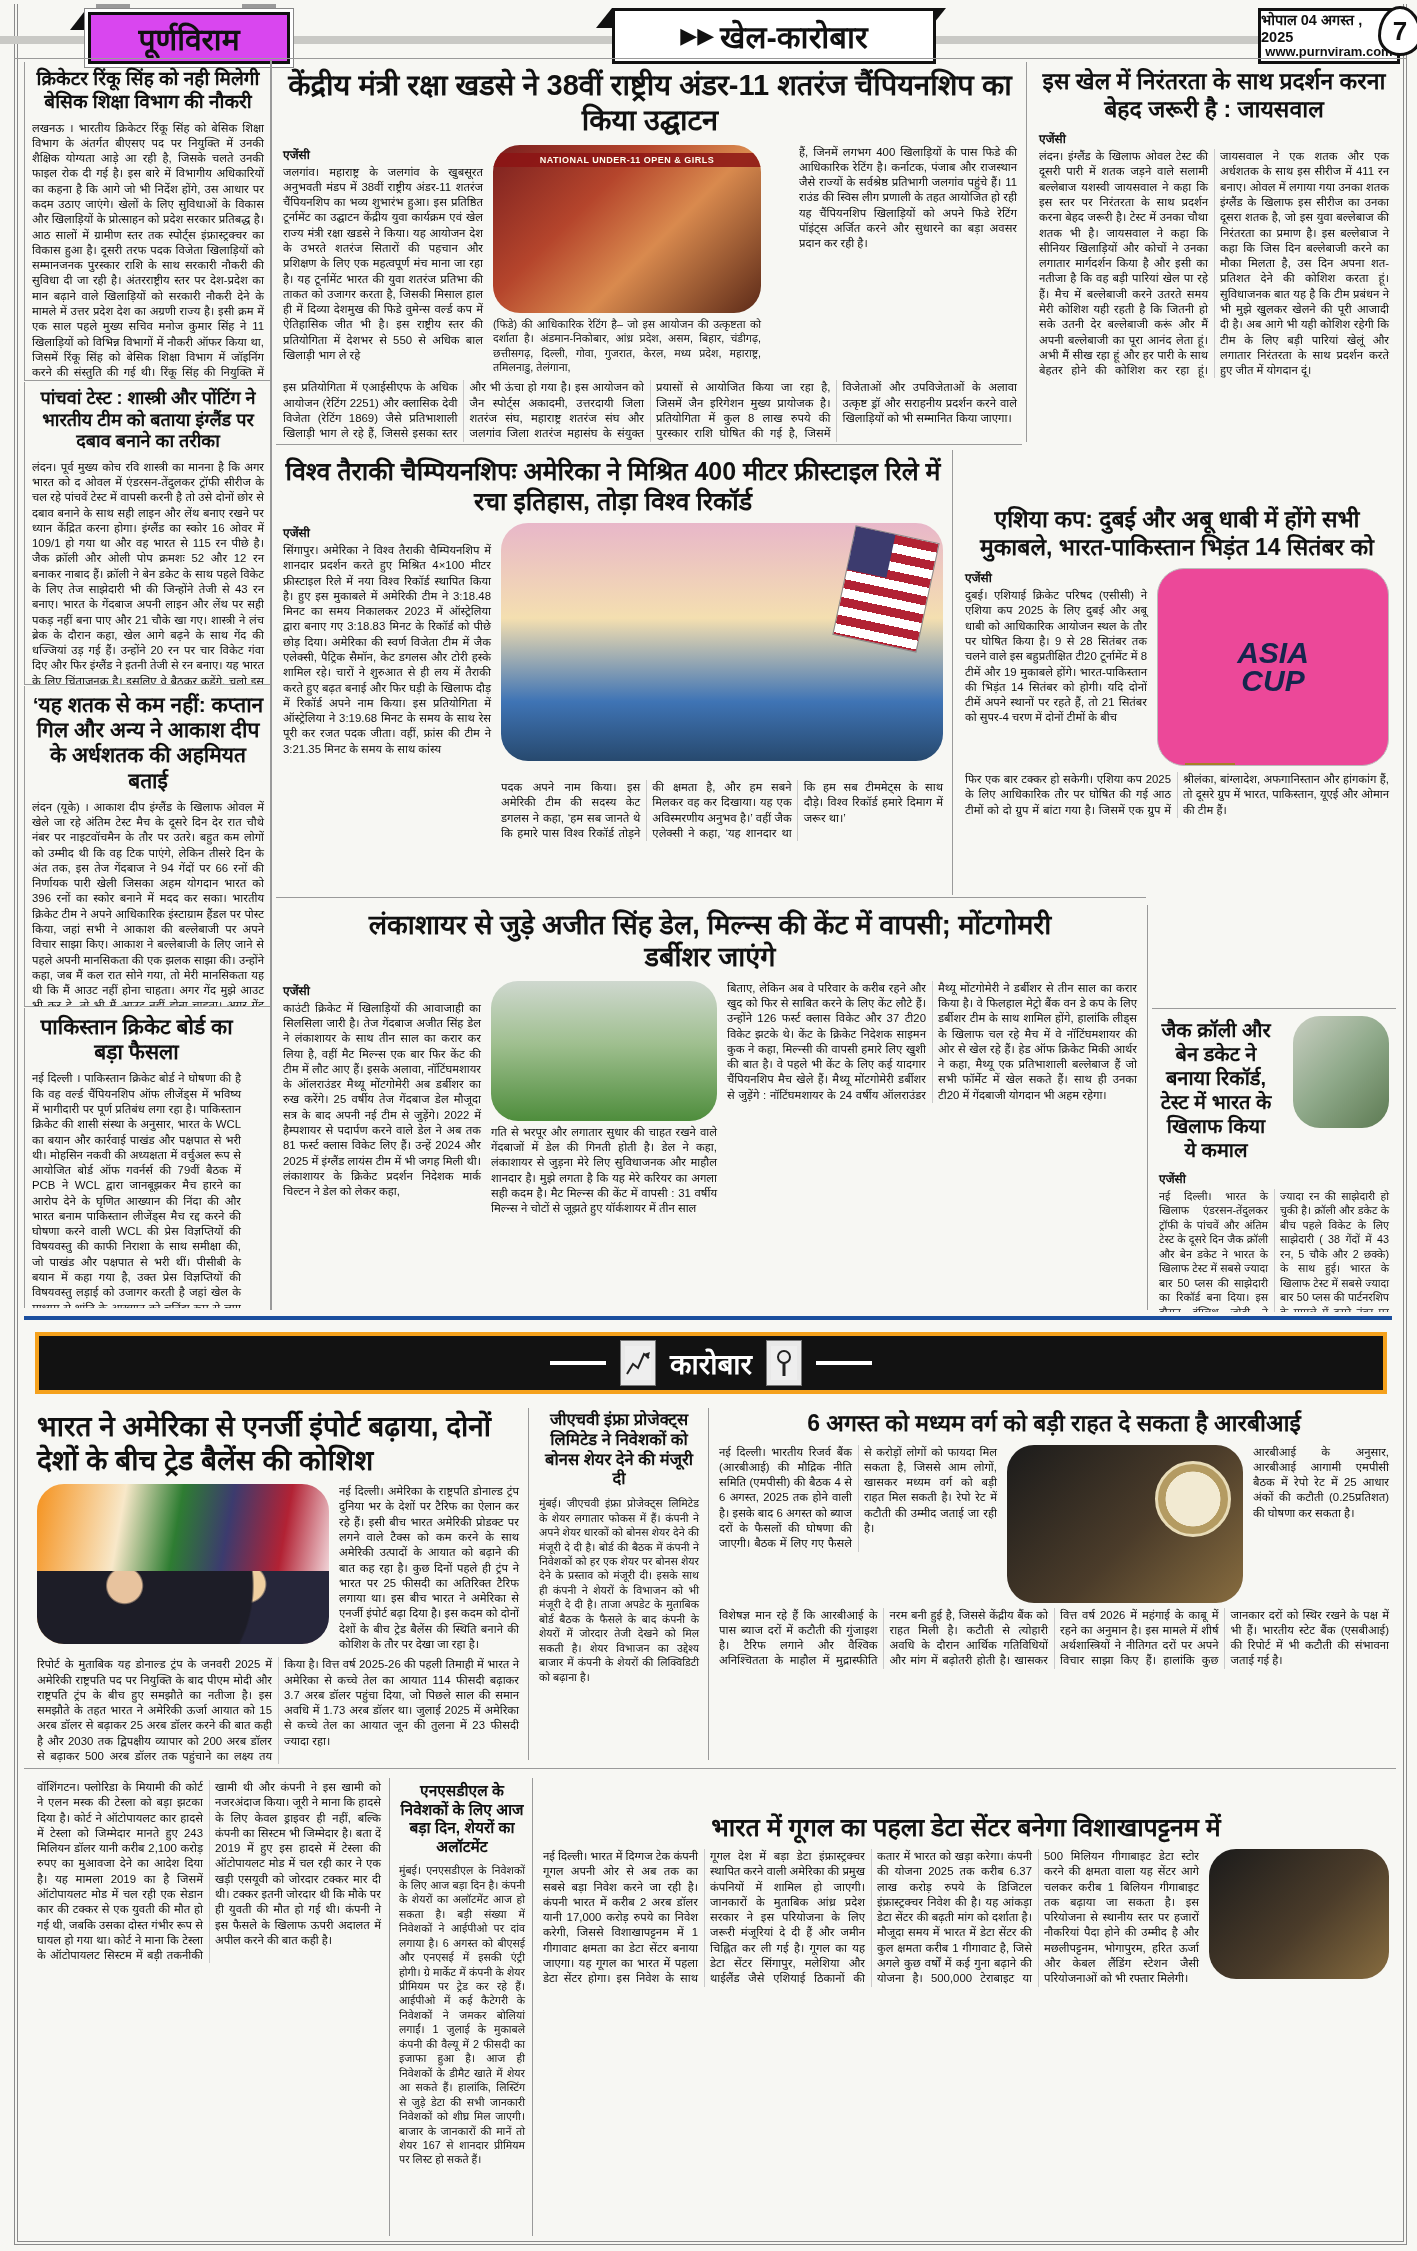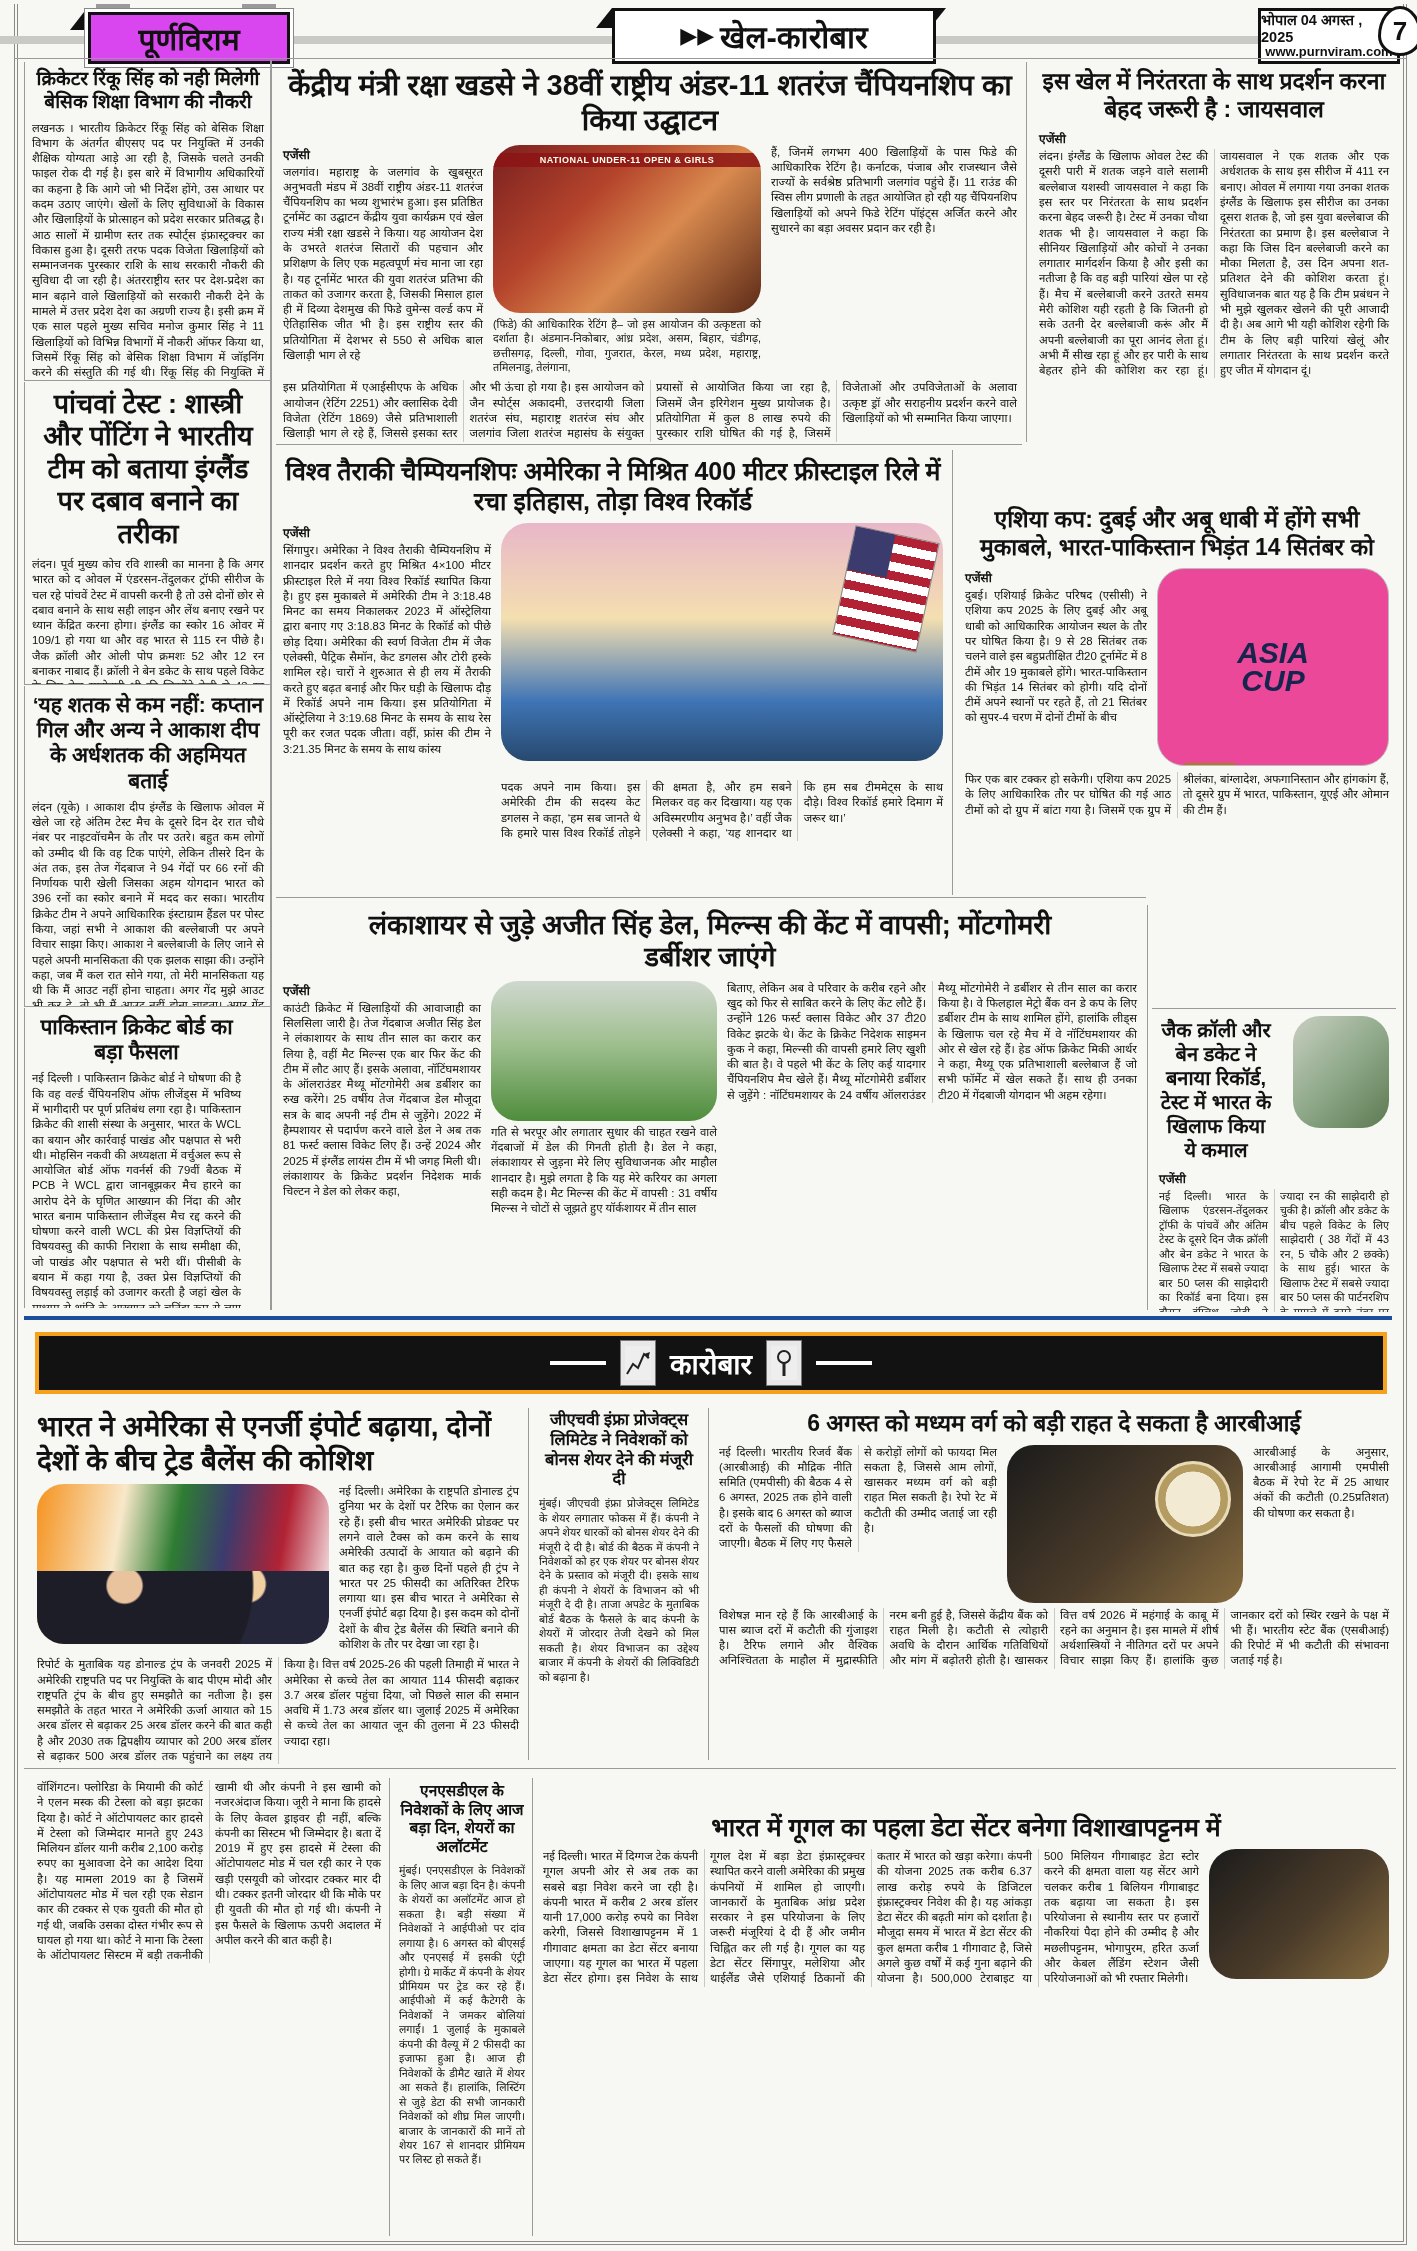--- a/index.html
+++ b/index.html
@@ -101,21 +101,21 @@
   <div class="hr" style="left:1152px;top:1008px;width:244px;"></div>
   <div class="hr" style="left:24px;top:380px;width:246px;"></div>
   <div class="hr" style="left:24px;top:684px;width:246px;"></div>
   <div class="hr" style="left:24px;top:1006px;width:246px;"></div>
 
   <div class="art" style="left:24px;top:62px;width:247px;height:318px;border-left:1px solid #9a9a9a;">
     <div class="hl" style="font-size:19px;">क्रिकेटर रिंकू सिंह को नही मिलेगी बेसिक शिक्षा विभाग की नौकरी</div>
     <div class="body">लखनऊ । भारतीय क्रिकेटर रिंकू सिंह को बेसिक शिक्षा विभाग के अंतर्गत बीएसए पद पर नियुक्ति में उनकी शैक्षिक योग्यता आड़े आ रही है, जिसके चलते उनकी फाइल रोक दी गई है। इस बारे में विभागीय अधिकारियों का कहना है कि आगे जो भी निर्देश होंगे, उस आधार पर कदम उठाए जाएंगे। खेलों के लिए सुविधाओं के विकास और खिलाड़ियों के प्रोत्साहन को प्रदेश सरकार प्रतिबद्ध है। आठ सालों में ग्रामीण स्तर तक स्पोर्ट्स इंफ्रास्ट्रक्चर का विकास हुआ है। दूसरी तरफ पदक विजेता खिलाड़ियों को सम्मानजनक पुरस्कार राशि के साथ सरकारी नौकरी की सुविधा दी जा रही है। अंतरराष्ट्रीय स्तर पर देश-प्रदेश का मान बढ़ाने वाले खिलाड़ियों को सरकारी नौकरी देने के मामले में उत्तर प्रदेश देश का अग्रणी राज्य है। इसी क्रम में एक साल पहले मुख्य सचिव मनोज कुमार सिंह ने 11 खिलाड़ियों को विभिन्न विभागों में नौकरी ऑफर किया था, जिसमें रिंकू सिंह को बेसिक शिक्षा विभाग में जॉइनिंग करने की संस्तुति की गई थी। रिंकू सिंह की नियुक्ति में सबसे बड़ी बाधा उनकी शैक्षिक योग्यता आड़े आ रही है। अधिकारियों का कहना है कि रिंकू सिंह की फाइल भेजी गई थी, पर शैक्षिक योग्यता न होने से रोक दी गई है।</div>
   </div>
   <div class="art" style="left:24px;top:382px;width:247px;height:302px;border-left:1px solid #9a9a9a;">
-    <div class="hl" style="font-size:27px;">पांचवां टेस्ट : शास्त्री और पोंटिंग ने भारतीय टीम को बताया इंग्लैंड पर दबाव बनाने का तरीका</div>
+    <div class="hl" style="font-size:18px;">पांचवां टेस्ट : शास्त्री और पोंटिंग ने भारतीय टीम को बताया इंग्लैंड पर दबाव बनाने का तरीका</div>
     <div class="body">लंदन। पूर्व मुख्य कोच रवि शास्त्री का मानना है कि अगर भारत को द ओवल में एंडरसन-तेंदुलकर ट्रॉफी सीरीज के चल रहे पांचवें टेस्ट में वापसी करनी है तो उसे दोनों छोर से दबाव बनाने के साथ सही लाइन और लेंथ बनाए रखने पर ध्यान केंद्रित करना होगा। इंग्लैंड का स्कोर 16 ओवर में 109/1 हो गया था और वह भारत से 115 रन पीछे है। जैक क्रॉली और ओली पोप क्रमशः 52 और 12 रन बनाकर नाबाद हैं। क्रॉली ने बेन डकेट के साथ पहले विकेट के लिए तेज साझेदारी भी की जिन्होंने तेजी से 43 रन बनाए। भारत के गेंदबाज अपनी लाइन और लेंथ पर सही पकड़ नहीं बना पाए और 21 चौके खा गए। शास्त्री ने लंच ब्रेक के दौरान कहा, खेल आगे बढ़ने के साथ गेंद की धज्जियां उड़ गई हैं। उन्होंने 20 रन पर चार विकेट गंवा दिए और फिर इंग्लैंड ने इतनी तेजी से रन बनाए। यह भारत के लिए चिंताजनक है। इसलिए वे बैठकर कहेंगे, चलो इस पर ध्यान केंद्रित करें कि हम कहां गेंदबाजी करना चाहते हैं। बल्लेबाज अलग-अलग तरीके से खेलते हैं, लेकिन भारत को एक लाइन और लेंथ पर टिके रहकर इंग्लैंड पर दबाव बनाना होगा, ज्यादा कोशिश नहीं करनी चाहिए।</div>
   </div>
   <div class="art" style="left:24px;top:686px;width:247px;height:320px;border-left:1px solid #9a9a9a;">
     <div class="hl" style="font-size:21px;">‘यह शतक से कम नहीं: कप्तान गिल और अन्य ने आकाश दीप के अर्धशतक की अहमियत बताई</div>
     <div class="body">लंदन (यूके) । आकाश दीप इंग्लैंड के खिलाफ ओवल में खेले जा रहे अंतिम टेस्ट मैच के दूसरे दिन देर रात चौथे नंबर पर नाइटवॉचमैन के तौर पर उतरे। बहुत कम लोगों को उम्मीद थी कि वह टिक पाएंगे, लेकिन तीसरे दिन के अंत तक, इस तेज गेंदबाज ने 94 गेंदों पर 66 रनों की निर्णायक पारी खेली जिसका अहम योगदान भारत को 396 रनों का स्कोर बनाने में मदद कर सका। भारतीय क्रिकेट टीम ने अपने आधिकारिक इंस्टाग्राम हैंडल पर पोस्ट किया, जहां सभी ने आकाश की बल्लेबाजी पर अपने विचार साझा किए। आकाश ने बल्लेबाजी के लिए जाने से पहले अपनी मानसिकता की एक झलक साझा की। उन्होंने कहा, जब मैं कल रात सोने गया, तो मेरी मानसिकता यह थी कि मैं आउट नहीं होना चाहता। अगर गेंद मुझे आउट भी कर दे, तो भी मैं आउट नहीं होना चाहता। अगर गेंद शरीर पर भी लगे, तो भी मैं खेलना चाहता हूं। आकाश ने सलामी बल्लेबाज यशस्वी जायसवाल के साथ मैच में 107 रनों की महत्वपूर्ण साझेदारी की, बेहतरीन बल्लेबाजी की और इंग्लिश आक्रमण को नाकाम कर दिया। उन्होंने कहा, जहां गेंद को खेलने की जरूरत थी, वहां यश (यशस्वी जायसवाल) के साथ 100 रनों की साझेदारी की। इसलिए यह मेरे लिए बहुत खास है। अर्धशतक तो खास है ही, जिससे भी खास है वो दो घंटे जो मैंने सुबह टीम के लिए खेले, वो मेरे लिए ज्यादा मायने रखते हैं।</div>
   </div>
   <div class="art" style="left:24px;top:1008px;width:224px;height:300px;border-left:1px solid #9a9a9a;">
     <div class="hl" style="font-size:21px;">पाकिस्तान क्रिकेट बोर्ड का बड़ा फैसला</div>
     <div class="body">नई दिल्ली । पाकिस्तान क्रिकेट बोर्ड ने घोषणा की है कि वह वर्ल्ड चैंपियनशिप ऑफ लीजेंड्स में भविष्य में भागीदारी पर पूर्ण प्रतिबंध लगा रहा है। पाकिस्तान क्रिकेट की शासी संस्था के अनुसार, भारत के WCL का बयान और कार्रवाई पाखंड और पक्षपात से भरी थी। मोहसिन नकवी की अध्यक्षता में वर्चुअल रूप से आयोजित बोर्ड ऑफ गवर्नर्स की 79वीं बैठक में PCB ने WCL द्वारा जानबूझकर मैच हारने का आरोप देने के घृणित आख्यान की निंदा की और भारत बनाम पाकिस्तान लीजेंड्स मैच रद्द करने की घोषणा करने वाली WCL की प्रेस विज्ञप्तियों की विषयवस्तु की काफी निराशा के साथ समीक्षा की, जो पाखंड और पक्षपात से भरी थीं। पीसीबी के बयान में कहा गया है, उक्त प्रेस विज्ञप्तियों की विषयवस्तु लड़ाई को उजागर करती है जहां खेल के माध्यम से शांति के आख्यान को चुनिंदा रूप से लागू किया जाता है।</div>
   </div>
@@ -126,21 +126,21 @@
       <div style="flex:0 0 200px;">
         <div class="agency">एजेंसी</div>
         <div class="body">जलगांव। महाराष्ट्र के जलगांव के खुबसूरत अनुभवती मंडप में 38वीं राष्ट्रीय अंडर-11 शतरंज चैंपियनशिप का भव्य शुभारंभ हुआ। इस प्रतिष्ठित टूर्नामेंट का उद्घाटन केंद्रीय युवा कार्यक्रम एवं खेल राज्य मंत्री रक्षा खडसे ने किया। यह आयोजन देश के उभरते शतरंज सितारों की पहचान और प्रशिक्षण के लिए एक महत्वपूर्ण मंच माना जा रहा है। यह टूर्नामेंट भारत की युवा शतरंज प्रतिभा की ताकत को उजागर करता है, जिसकी मिसाल हाल ही में दिव्या देशमुख की फिडे वुमेन्स वर्ल्ड कप में ऐतिहासिक जीत भी है। इस राष्ट्रीय स्तर की प्रतियोगिता में देशभर से 550 से अधिक बाल खिलाड़ी भाग ले रहे</div>
       </div>
       <div style="flex:0 0 268px;">
         <div class="fig ph-chess" style="width:268px;height:168px;">
           <div class="banner">NATIONAL UNDER-11 OPEN &amp; GIRLS</div>
         </div>
         <div class="body small" style="margin-top:4px;">(फिडे) की आधिकारिक रेटिंग है– जो इस आयोजन की उत्कृष्टता को दर्शाता है। अंडमान-निकोबार, आंध्र प्रदेश, असम, बिहार, चंडीगढ़, छत्तीसगढ़, दिल्ली, गोवा, गुजरात, केरल, मध्य प्रदेश, महाराष्ट्र, तमिलनाडु, तेलंगाना,</div>
       </div>
-      <div style="flex:1;">
+      <div style="flex:1;margin-left:28px;">
         <div class="body">हैं, जिनमें लगभग 400 खिलाड़ियों के पास फिडे की आधिकारिक रेटिंग है। कर्नाटक, पंजाब और राजस्थान जैसे राज्यों के सर्वश्रेष्ठ प्रतिभागी जलगांव पहुंचे हैं। 11 राउंड की स्विस लीग प्रणाली के तहत आयोजित हो रही यह चैंपियनशिप खिलाड़ियों को अपने फिडे रेटिंग पॉइंट्स अर्जित करने और सुधारने का बड़ा अवसर प्रदान कर रही है।</div>
       </div>
     </div>
     <div class="body c4" style="margin-top:6px;">इस प्रतियोगिता में एआईसीएफ के अधिक आयोजन (रेटिंग 2251) और क्लासिक देवी विजेता (रेटिंग 1869) जैसे प्रतिभाशाली खिलाड़ी भाग ले रहे हैं, जिससे इसका स्तर और भी ऊंचा हो गया है। इस आयोजन को जैन स्पोर्ट्स अकादमी, उत्तरदायी जिला शतरंज संघ, महाराष्ट्र शतरंज संघ और जलगांव जिला शतरंज महासंघ के संयुक्त प्रयासों से आयोजित किया जा रहा है, जिसमें जैन इरिगेशन मुख्य प्रायोजक है। प्रतियोगिता में कुल 8 लाख रुपये की पुरस्कार राशि घोषित की गई है, जिसमें विजेताओं और उपविजेताओं के अलावा उत्कृष्ट ड्रॉ और सराहनीय प्रदर्शन करने वाले खिलाड़ियों को भी सम्मानित किया जाएगा।</div>
   </div>
 
   <div class="art" style="left:1032px;top:62px;width:364px;height:380px;">
     <div class="hl" style="font-size:23px;">इस खेल में निरंतरता के साथ प्रदर्शन करना बेहद जरूरी है : जायसवाल</div>
     <div class="agency">एजेंसी</div>
     <div class="body c2">लंदन। इंग्लैंड के खिलाफ ओवल टेस्ट की दूसरी पारी में शतक जड़ने वाले सलामी बल्लेबाज यशस्वी जायसवाल ने कहा कि इस स्तर पर निरंतरता के साथ प्रदर्शन करना बेहद जरूरी है। टेस्ट में उनका चौथा शतक भी है। जायसवाल ने कहा कि सीनियर खिलाड़ियों और कोचों ने उनका लगातार मार्गदर्शन किया है और इसी का नतीजा है कि वह बड़ी पारियां खेल पा रहे हैं। मैच में बल्लेबाजी करने उतरते समय मेरी कोशिश यही रहती है कि जितनी हो सके उतनी देर बल्लेबाजी करूं और मैं अपनी बल्लेबाजी का पूरा आनंद लेता हूं। अभी मैं सीख रहा हूं और हर पारी के साथ बेहतर होने की कोशिश कर रहा हूं। जायसवाल ने एक शतक और एक अर्धशतक के साथ इस सीरीज में 411 रन बनाए। ओवल में लगाया गया उनका शतक इंग्लैंड के खिलाफ इस सीरीज का उनका दूसरा शतक है, जो इस युवा बल्लेबाज की निरंतरता का प्रमाण है। इस बल्लेबाज ने कहा कि जिस दिन बल्लेबाजी करने का मौका मिलता है, उस दिन अपना शत-प्रतिशत देने की कोशिश करता हूं। सुविधाजनक बात यह है कि टीम प्रबंधन ने भी मुझे खुलकर खेलने की पूरी आजादी दी है। अब आगे भी यही कोशिश रहेगी कि टीम के लिए बड़ी पारियां खेलूं और लगातार निरंतरता के साथ प्रदर्शन करते हुए जीत में योगदान दूं।</div>

